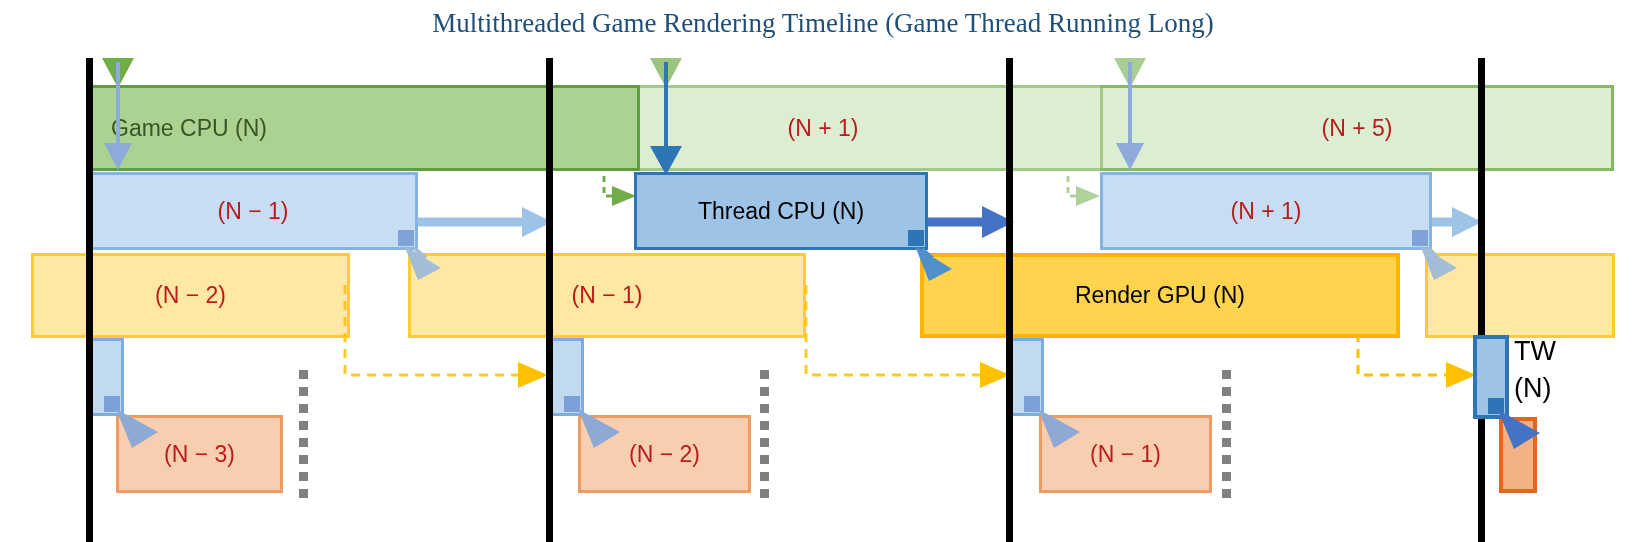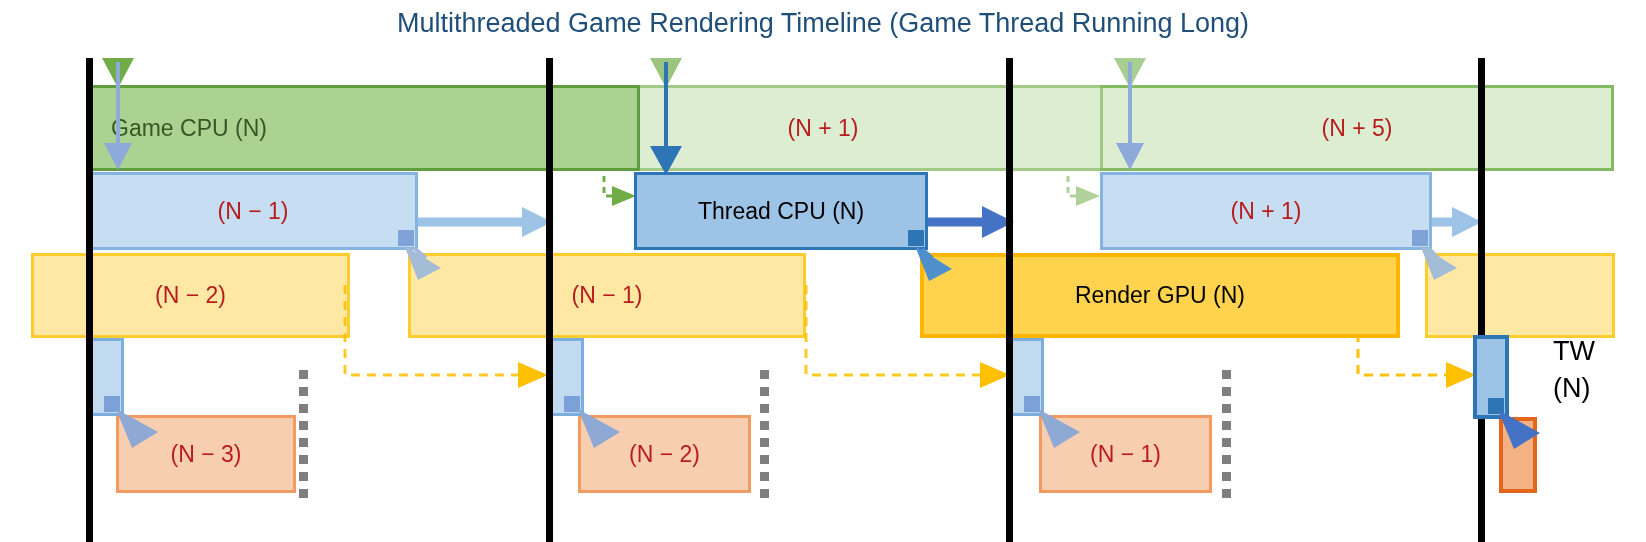--- a/index.html
+++ b/index.html
@@ -17,20 +17,21 @@
   }
   #title {
     position: absolute;
     left: 0; top: 8px;
     width: 1646px;
     text-align: center;
     font-size: 27px;
     color: #1F4E79;
     letter-spacing: 0px;
     white-space: nowrap;
+    font-family: Liberation Serif, serif;
   }
   .vline {
     position: absolute;
     width: 7px;
     background: #000000;
     z-index: 6;
   }
   .block {
     position: absolute;
     display: flex;
@@ -106,21 +107,20 @@
     background: #9DC3E6;
     border: 4px solid #2E75B6;
     z-index: 7;
   }
   .tw-label {
     position: absolute;
     font-size: 27px;
     color: #000000;
     white-space: nowrap;
     z-index: 8;
-    margin-left: 39px;
   }
   
   .dots {
     position: absolute;
     width: 9px;
     background-image: linear-gradient(to bottom, #7F7F7F 55%, rgba(255,255,255,0) 0%);
     background-size: 9px 17px;
     background-repeat: repeat-y;
     z-index: 4;
   }
@@ -242,21 +242,21 @@
   </div>
   <div class="block tw-faded" style="left:1008px; top:338px; width:36px; height:78px;">
     <span class="blue-corner"></span>
   </div>
   <div class="block tw-active" style="left:1473px; top:335px; width:36px; height:84px;">
     <span class="blue-corner strong"></span>
   </div>
   <div class="tw-label" style="left:1514px; top:336px;">TW</div>
   <div class="tw-label" style="left:1514px; top:373px;">(N)</div>
 
-  <div class="block orange-faded" style="left:116px; top:415px; width:180px; height:78px;">
+  <div class="block orange-faded" style="left:116px; top:415px; width:167px; height:78px;">
     <span>(N − 3)</span>
   </div>
   <div class="block orange-faded" style="left:578px; top:415px; width:173px; height:78px;">
     <span>(N − 2)</span>
   </div>
   <div class="block orange-faded" style="left:1039px; top:415px; width:173px; height:78px;">
     <span>(N − 1)</span>
   </div>
   <div class="block orange-active" style="left:1499px; top:417px; width:38px; height:76px;">
     <span></span>

